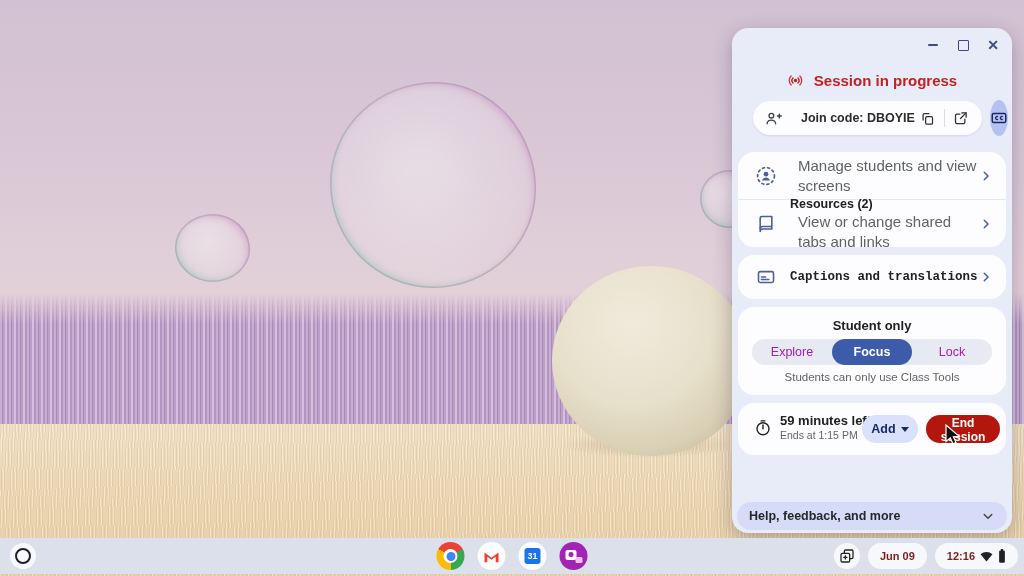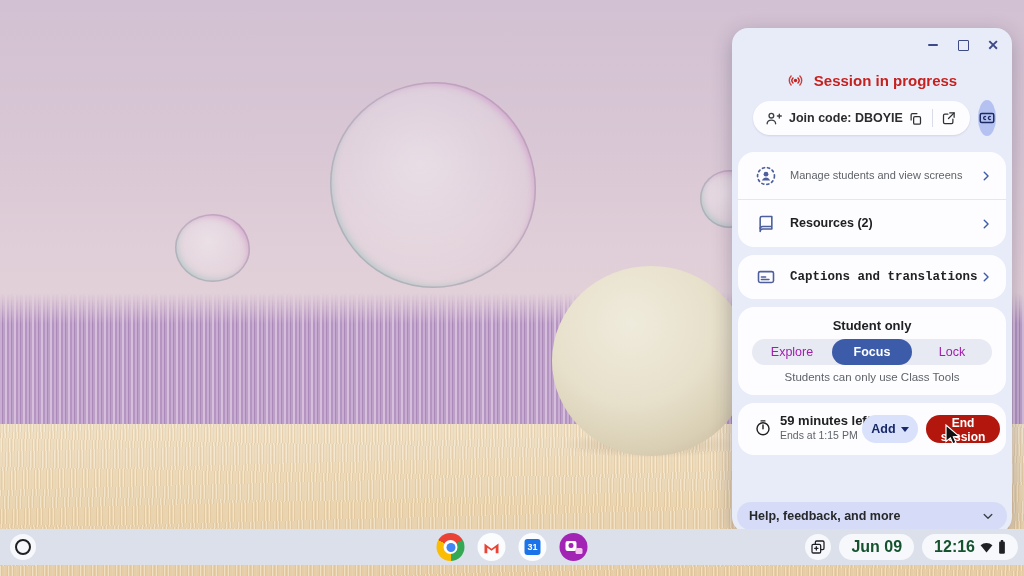--- a/index.html
+++ b/index.html
@@ -44,36 +44,36 @@
   .glyph-max{width:9px;height:9px;border:1.6px solid #3e4a86;border-radius:1px;}
   .glyph-close{font-size:14px;line-height:1;color:#3e4a86;font-weight:600;}
 
   .title-row{position:absolute;top:44px;left:0;right:0;display:flex;align-items:center;
     justify-content:center;gap:10px;color:#c5221f;}
   .title-row .t{font-size:15px;font-weight:700;}
 
   .join-row{position:absolute;top:72px;left:21px;right:18px;height:36px;display:flex;align-items:center;gap:8px;}
   .join-pill{flex:1;height:34px;background:#fdfdff;border-radius:17px;display:flex;align-items:center;
     padding:0 8px 0 12px;box-shadow:0 1px 2px rgba(60,60,90,0.12);}
-  .join-pill .label{font-size:12.5px;font-weight:600;color:#2b2b2e;margin-left:7px;flex:1;white-space:nowrap;}
+  .join-pill .label{font-size:12.5px;font-weight:600;color:#2b2b2e;margin-left:19px;flex:1;white-space:nowrap;}
   .icon-btn{width:26px;height:26px;border:none;background:transparent;padding:0;display:flex;
     align-items:center;justify-content:center;color:#2f3033;cursor:default;}
   .vdiv{width:1px;height:18px;background:#d9dce8;margin:0 3px;}
   .cc-btn{width:36px;height:36px;border-radius:50%;border:none;background:#b5c2f1;display:flex;
     align-items:center;justify-content:center;color:#1c2a63;padding:0;}
 
   .card{position:absolute;left:6px;width:268px;background:#fdfdff;border-radius:16px;overflow:hidden;}
   .rows-card{top:124px;height:95px;}
   .captions-card{top:227px;height:44px;font-family:Liberation Mono, monospace;}
   .row{position:relative;height:47px;display:flex;align-items:center;}
   .captions-card .row{height:44px;}
   .row .ric{width:24px;margin-left:16px;color:#4d5f9c;display:flex;justify-content:center;}
   .row .txt{margin-left:12px;flex:1;}
   .row .txt .rt{font-size:12.5px;font-weight:600;color:#202124;line-height:1.35;}
-  .row .txt .rs{font-size:11px;color:#5f6368;line-height:1.3;}
+  .row .txt .rs{font-size:15px;color:#5f6368;line-height:1.3;margin-left:8px;}
   .row .chev{margin-right:13px;color:#3c5ba9;display:flex;}
   .hdiv{height:1px;background:#e4e7f2;margin:0 0;}
 
   .view-card{top:279px;height:88px;}
   .sv-title{text-align:center;font-size:13px;font-weight:700;color:#202124;margin-top:11px;}
   .segmented{position:absolute;left:14px;right:14px;top:32px;height:26px;background:#e8eaf3;
     border-radius:13px;display:flex;}
   .seg{flex:1;border:none;background:transparent;border-radius:13px;font-size:12.5px;color:#a21caf;
     font-family:inherit;font-weight:400;padding:0;cursor:default;}
   .seg.selected{background:#3c5ba9;color:#ffffff;font-weight:600;}
@@ -91,21 +91,21 @@
     border-top:5px solid #17286b;}
   .end-btn{position:absolute;left:188px;top:12px;width:74px;height:28px;border:none;border-radius:14px;
     background:#b3160c;color:#ffffff;font-size:12px;font-weight:600;font-family:inherit;cursor:default;}
 
   .footer-bar{position:absolute;left:5px;right:5px;bottom:3px;height:28px;background:#d6dcf7;
     border-radius:14px;display:flex;align-items:center;padding:0 12px;cursor:default;}
   .footer-bar .ft{flex:1;font-size:12.5px;font-weight:600;color:#26282c;}
   .footer-bar .chev-d{color:#3c4043;display:flex;}
 
   
-  .shelf{position:absolute;left:0;right:0;bottom:11px;height:36px;background:#dbe0ea;z-index:6;
+  .shelf{position:absolute;left:0;right:0;bottom:2px;height:36px;background:#dbe0ea;z-index:6;
     display:flex;align-items:center;}
   .launcher{position:absolute;left:10px;top:5px;width:26px;height:26px;border-radius:50%;border:none;
     background:#f6f8fc;display:flex;align-items:center;justify-content:center;padding:0;cursor:default;}
   .launcher .ring{width:12px;height:12px;border:2.6px solid #1f2023;border-radius:50%;}
   .apps{position:absolute;left:50%;transform:translateX(-50%);display:flex;gap:13px;}
   .app{width:28px;height:28px;border-radius:50%;position:relative;cursor:default;border:none;padding:0;}
   .app.white{background:#fbfcfe;display:flex;align-items:center;justify-content:center;}
   .chrome{background:conic-gradient(from -60deg,#ea4335 0 120deg,#34a853 120deg 240deg,#fbbc04 240deg 360deg);}
   .chrome::before{content:"";position:absolute;left:7px;top:7px;width:14px;height:14px;border-radius:50%;background:#fff;}
   .chrome::after{content:"";position:absolute;left:9.5px;top:9.5px;width:9px;height:9px;border-radius:50%;background:#4285f4;}
@@ -114,21 +114,21 @@
   .classtools{background:#a224b4;display:flex;align-items:center;justify-content:center;}
   .ct-a{position:absolute;left:6px;top:8px;width:11px;height:10px;background:#fff;border-radius:2px;}
   .ct-a::after{content:"";position:absolute;left:3.2px;top:2.2px;width:4.5px;height:4.5px;border-radius:50%;background:#a224b4;}
   .ct-b{position:absolute;right:5px;bottom:7px;width:7px;height:6px;background:#f3c4ee;border-radius:1.5px;}
 
   .status{position:absolute;right:6px;top:5px;display:flex;align-items:center;gap:8px;}
   .tray-circle{width:26px;height:26px;border-radius:50%;background:#f6f8fc;border:none;display:flex;
     align-items:center;justify-content:center;color:#1f2023;padding:0;cursor:default;}
   .pill{height:26px;background:#f6f8fc;border-radius:13px;display:flex;align-items:center;
     justify-content:center;gap:5px;padding:0 12px;border:none;cursor:default;}
-  .pill .st{font-size:16px;font-weight:600;color:#14532d;}
+  .pill .st{font-size:11px;font-weight:600;color:#7f1d1d;}
 
   .cursor{position:absolute;left:944px;top:424px;z-index:9;pointer-events:none;}
   svg{display:block;}
 </style>
 </head>
 <body>
 
 <div class="screen">
 
   <div class="wallpaper">
@@ -227,20 +227,21 @@
       <div class="hdiv"></div>
       <div class="row">
         <span class="ric">
           <svg width="20" height="20" viewBox="0 0 24 24" fill="none" stroke="#4d5f9c" stroke-width="1.9" stroke-linejoin="round">
             <path d="M5 5a2 2 0 012-2h12v15H8a3 3 0 00-3 3z"></path>
             <path d="M5 18a3 3 0 013-3h11"></path>
           </svg>
         </span>
         <span class="txt">
           <div class="rt">Resources (2)</div>
+          <div class="rs">View or change shared tabs and links</div>
         </span>
         <span class="chev">
           <svg width="14" height="14" viewBox="0 0 24 24" fill="none" stroke="#3c5ba9" stroke-width="2.4" stroke-linecap="round" stroke-linejoin="round">
               <path d="M9 5.5l6.5 6.5L9 18.5"></path>
             </svg>
         </span>
       </div>
     </div>
 
     <div class="card captions-card">

